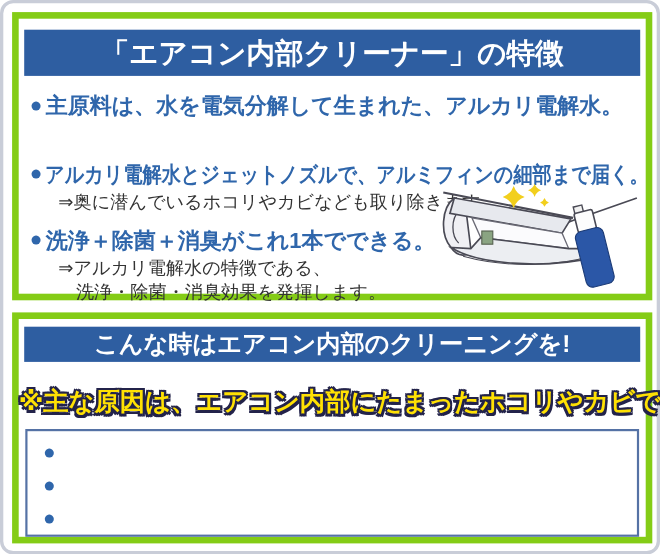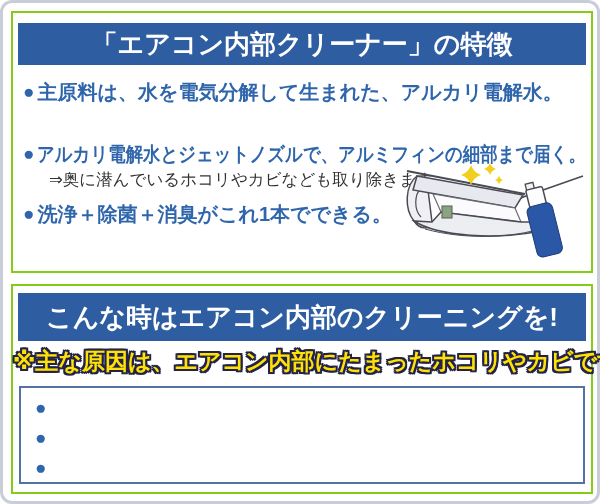--- a/index.html
+++ b/index.html
@@ -7,31 +7,31 @@
     width:600px;height:504px;position:relative;overflow:hidden;
     font-family:"Liberation Sans","DejaVu Sans",sans-serif;
   }
   .page{
     position:absolute;top:0;left:0;width:600px;height:504px;
     box-sizing:border-box;background:#ffffff;
     border:3px solid #c9cdd8;border-radius:12px;
   }
   .panel{
     position:absolute;left:8px;width:582px;box-sizing:border-box;
-    border:2px solid #84cc16;background:#ffffff;
+    border:6px solid #84cc16;background:#ffffff;
   }
   .panel1{top:8px;height:262px;}
   .panel2{top:281px;height:210px;}
   .header-bar{
     position:absolute;left:5px;right:5px;background:#2e5ea1;color:#ffffff;
     display:flex;align-items:center;justify-content:center;
     font-weight:bold;white-space:nowrap;
   }
   .panel1 .header-bar{top:10px;height:42px;font-size:26px;}
-  .panel2 .header-bar{top:7px;height:48px;font-size:26px;}
+  .panel2 .header-bar{top:7px;height:32px;font-size:22px;}
   .feature-title{
     position:absolute;left:10px;display:flex;align-items:baseline;
     color:#2f66ab;font-weight:bold;font-size:20px;white-space:nowrap;
   }
   .feature-title .bullet{font-size:19px;margin-right:3px;position:relative;top:-1px;}
   .feature-title.condensed .t{display:inline-block;transform:scaleX(0.87);transform-origin:left center;}
   .f1{top:66px;}
   .f2{top:128px;}
   .f3{top:188px;}
   .feature-detail{
@@ -76,20 +76,22 @@
     <div class="feature-title f2 condensed">
       <span class="bullet">●</span>
       <span class="t">アルカリ電解水とジェットノズルで、アルミフィンの細部まで届く。</span>
     </div>
     <div class="feature-detail d2">⇒奥に潜んでいるホコリやカビなども取り除きます。</div>
 
     <div class="feature-title f3">
       <span class="bullet">●</span>
       <span class="t">洗浄＋除菌＋消臭がこれ1本でできる。</span>
     </div>
+    <div class="feature-detail d3a">⇒アルカリ電解水の特徴である、</div>
+    <div class="feature-detail d3b">洗浄・除菌・消臭効果を発揮します。</div>
 
     <div class="illustration">
       <svg width="182" height="108" viewBox="0 0 182 108" xmlns="http://www.w3.org/2000/svg">
 
         <path d="M178,13 L121,33 L58,57" fill="none" stroke="#4a4a55" stroke-width="1.6"></path>
 
         <path d="M2,8 L120,31" fill="none" stroke="#4a4a55" stroke-width="2"></path>
 
         <path d="M12,13 C0,22 -1,46 9,58 C15,67 25,67 27,59 L23,27 Z" fill="#f0f0f4" stroke="#4a4a55" stroke-width="1.5"></path>
         <path d="M16,25 C9,32 9,47 16,54" fill="none" stroke="#4a4a55" stroke-width="1.2"></path>

